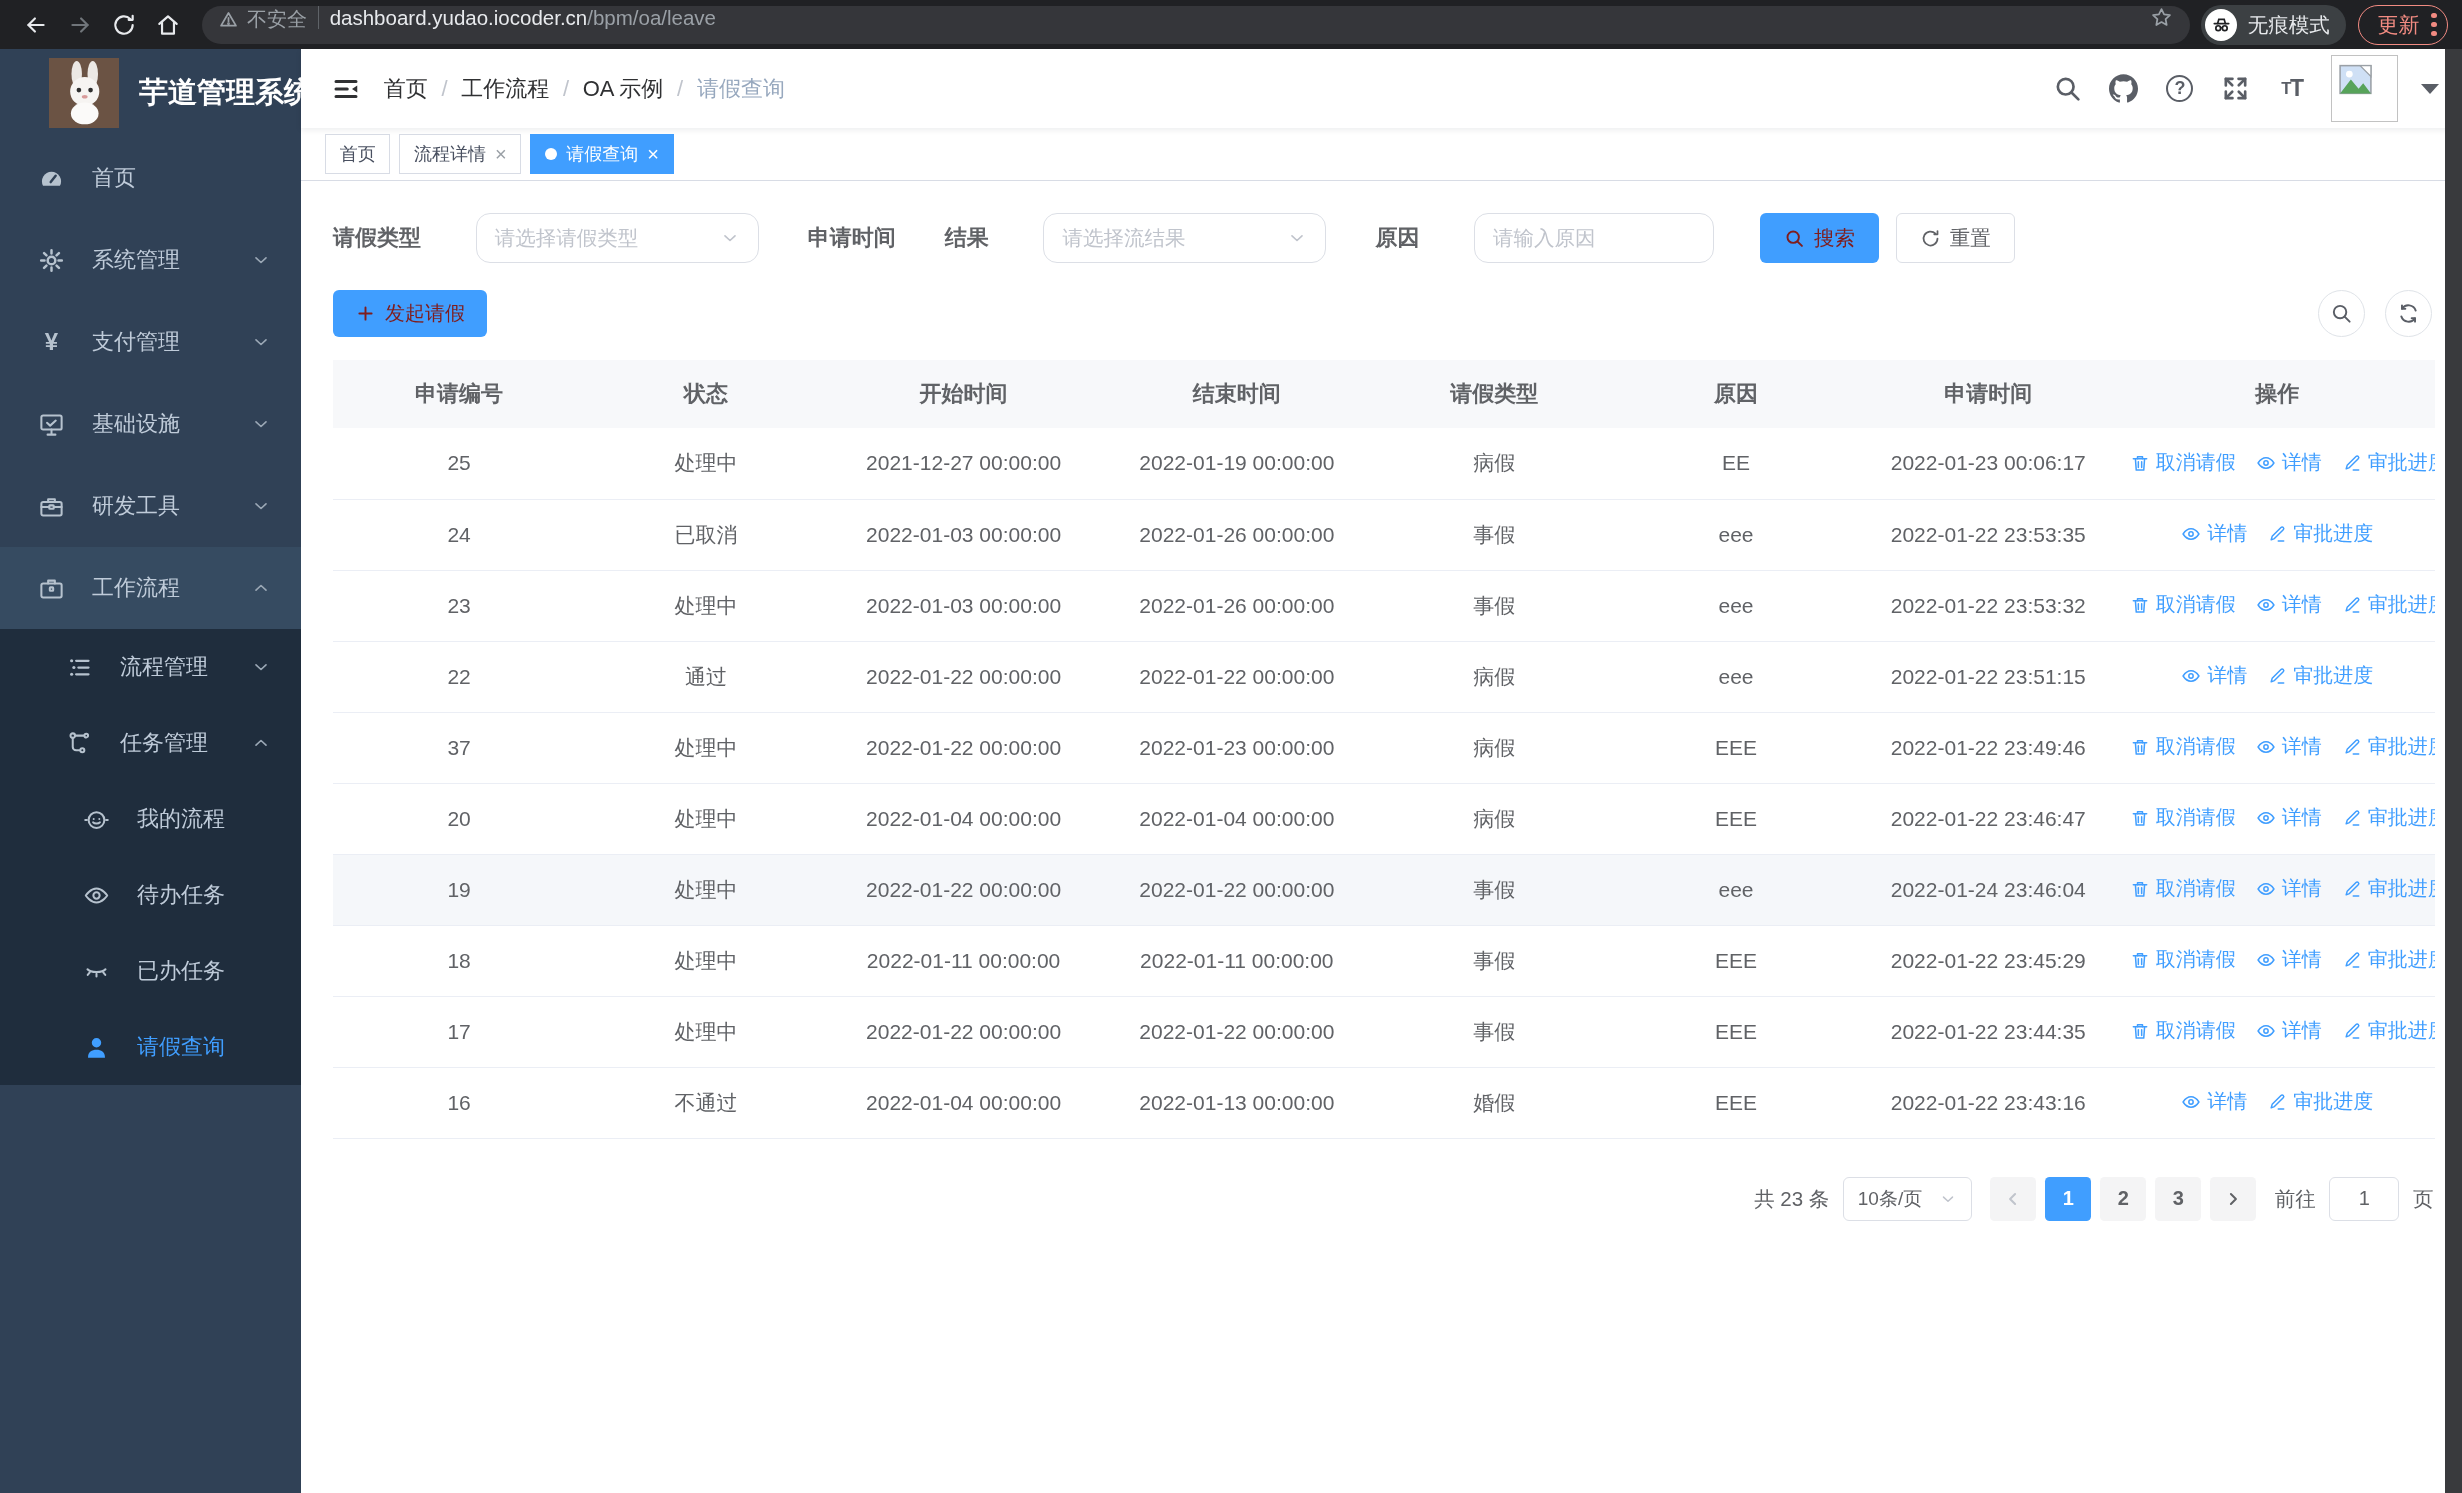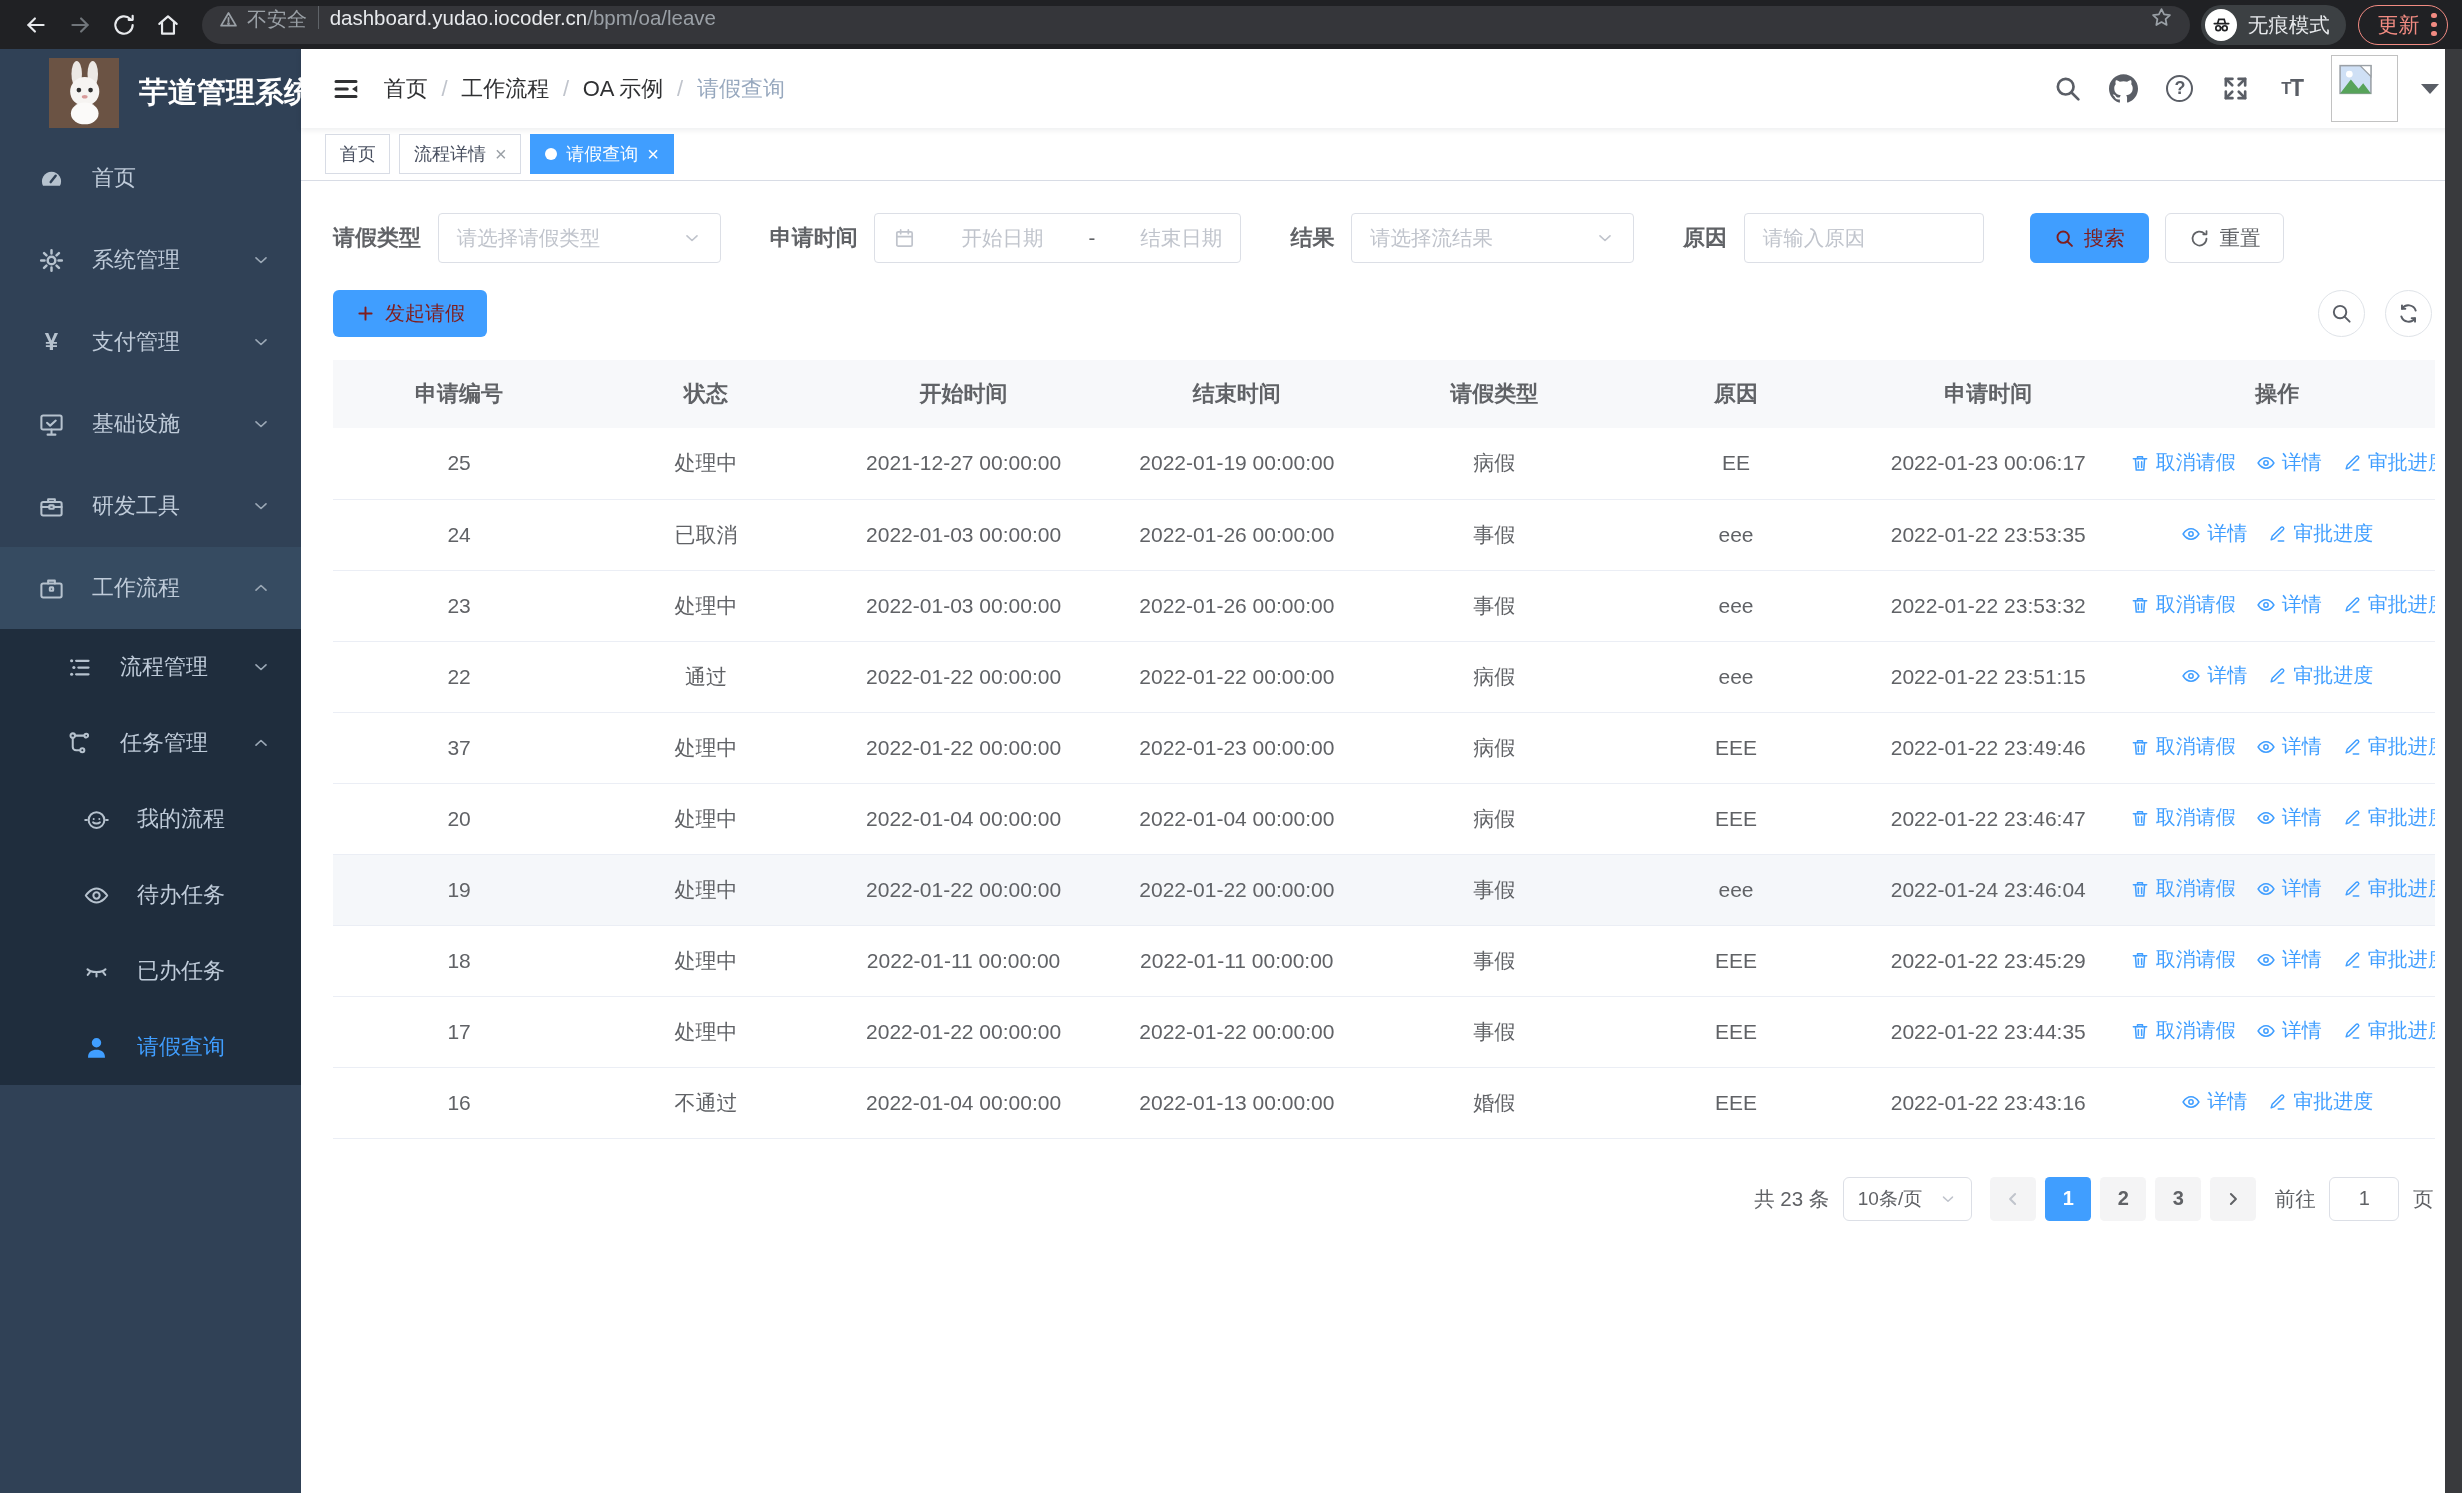--- a/index.html
+++ b/index.html
@@ -79,22 +79,22 @@
   .tag.active { background:#409eff; border-color:#409eff; color:#fff; }
   .tag.active .tclose { color:#fff; }
   .tag .dot { width:12px; height:12px; border-radius:50%; background:#fff; }
 
   .content { flex:1; padding:32px 27px 0 32px; position:relative; }
 
   
   .filters { display:flex; align-items:center; gap:49px; }
   .f-item { display:flex; align-items:center; gap:16.7px; }
   .f-label { font-size:22px; font-weight:700; color:#606266; white-space:nowrap; }
-  .ctrl { height:50px; border:1.5px solid #dcdfe6; border-radius:4px; background:#fff;
-          display:flex; align-items:center; padding:0 18px; font-size:20.5px; color:#c0c4cc; gap:10.6px; }
+  .ctrl { height:50px; border:1.5px solid #dcdfe6; border-radius:14px; background:#fff;
+          display:flex; align-items:center; padding:0 18px; font-size:20.5px; color:#c0c4cc; gap:10.6px;margin-left:38px; }
   .ctrl .chev { margin-left:auto; color:#c0c4cc; }
   .ctrl .chev svg { width:20px; height:20px; }
   .ctrl.sel1 { width:283px; }
   .ctrl.daterange { width:367px; justify-content:space-between; }
   .ctrl.sel2 { width:283px; }
   .ctrl.reason { width:240px; }
   .d-sep { color:#606266; }
   .cal-ic svg { width:23px; height:23px; color:#c0c4cc; }
   .f-buttons { display:flex; gap:16.7px; margin-left:-3px; }
   .btn { height:50px; border-radius:6px; font-size:20.5px; display:flex; align-items:center; gap:9px;
@@ -457,31 +457,20 @@
             <span>请选择请假类型</span>
             <span class="chev">
                 <svg viewBox="0 0 24 24" fill="none" stroke="currentColor" stroke-width="2" stroke-linecap="round" stroke-linejoin="round">
                   <path d="M6 9.5l6 5.5 6-5.5"></path>
                 </svg>
               </span>
           </div>
         </div>
         <div class="f-item">
           <span class="f-label">申请时间</span>
-          <div class="ctrl daterange">
-            <span class="cal-ic">
-                <svg viewBox="0 0 24 24" fill="none" stroke="currentColor" stroke-width="1.8" stroke-linecap="round">
-                  <rect x="4" y="5" width="16" height="15" rx="1.5"></rect>
-                  <path d="M8 3v4M16 3v4M4 10h16"></path>
-                </svg>
-              </span>
-            <span>开始日期</span>
-            <span class="d-sep">-</span>
-            <span>结束日期</span>
-          </div>
         </div>
         <div class="f-item">
           <span class="f-label">结果</span>
           <div class="ctrl sel2">
             <span>请选择流结果</span>
             <span class="chev">
                 <svg viewBox="0 0 24 24" fill="none" stroke="currentColor" stroke-width="2" stroke-linecap="round" stroke-linejoin="round">
                   <path d="M6 9.5l6 5.5 6-5.5"></path>
                 </svg>
               </span>

